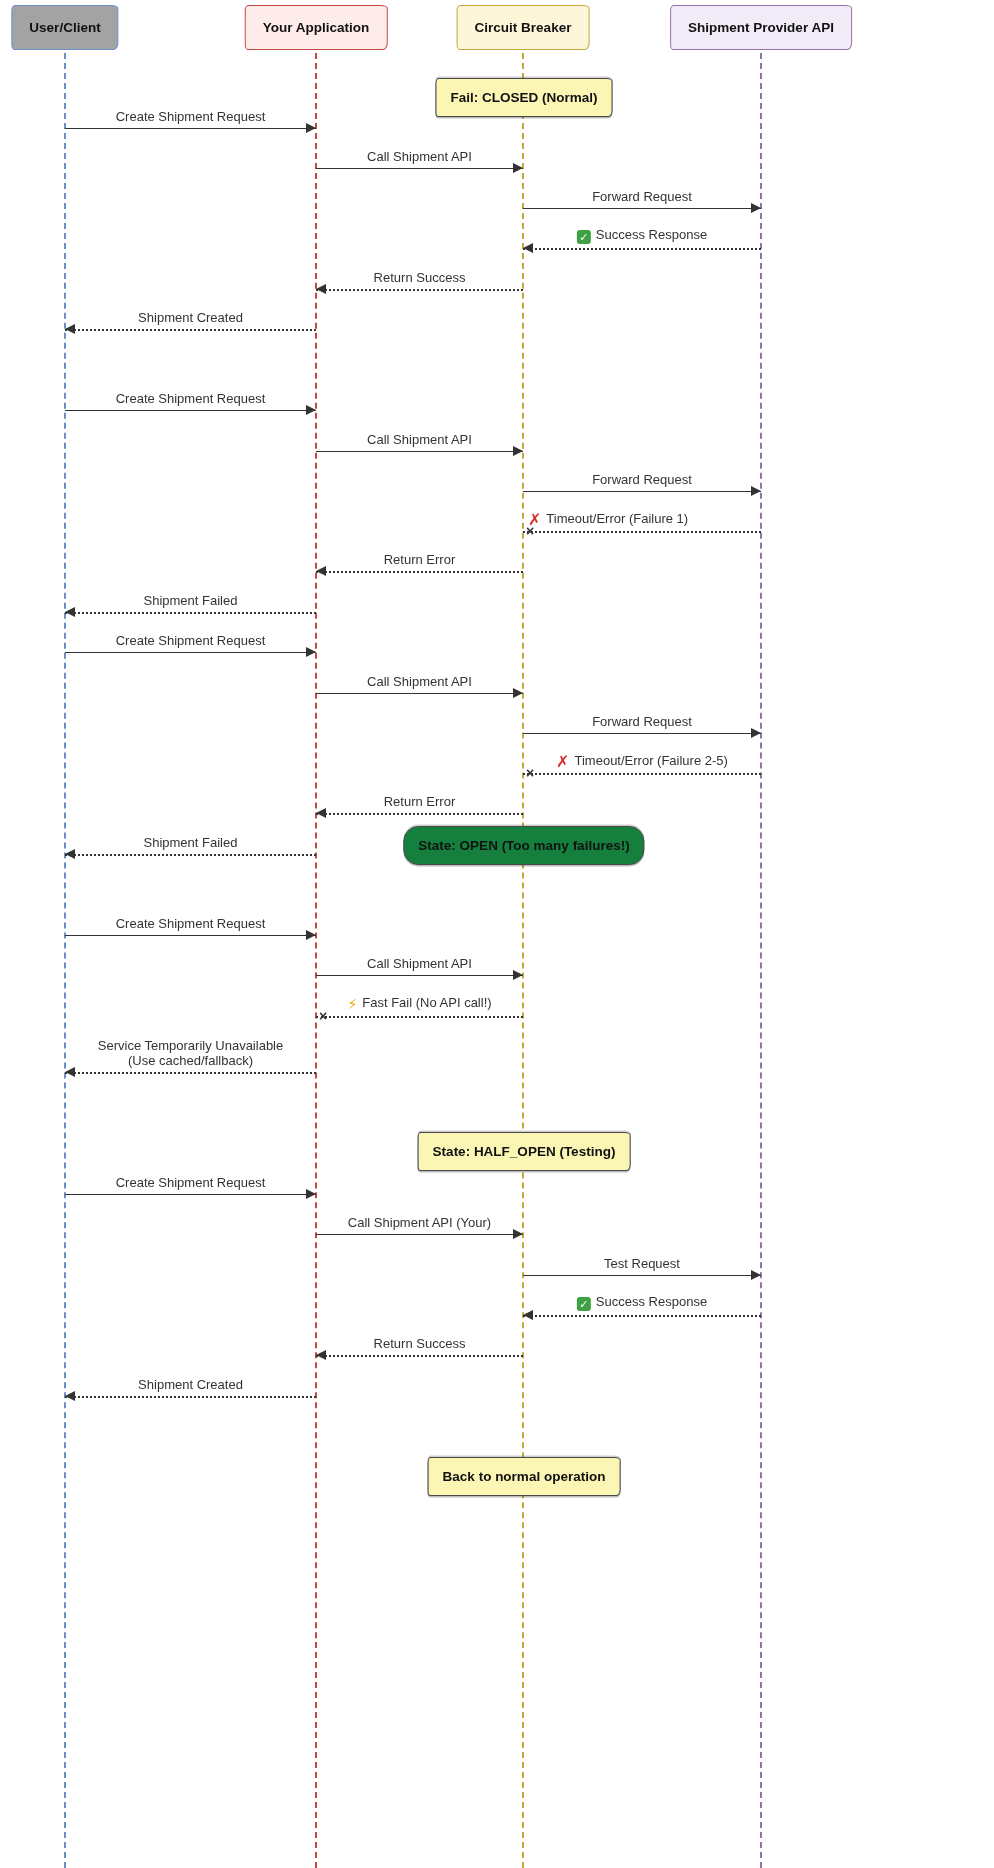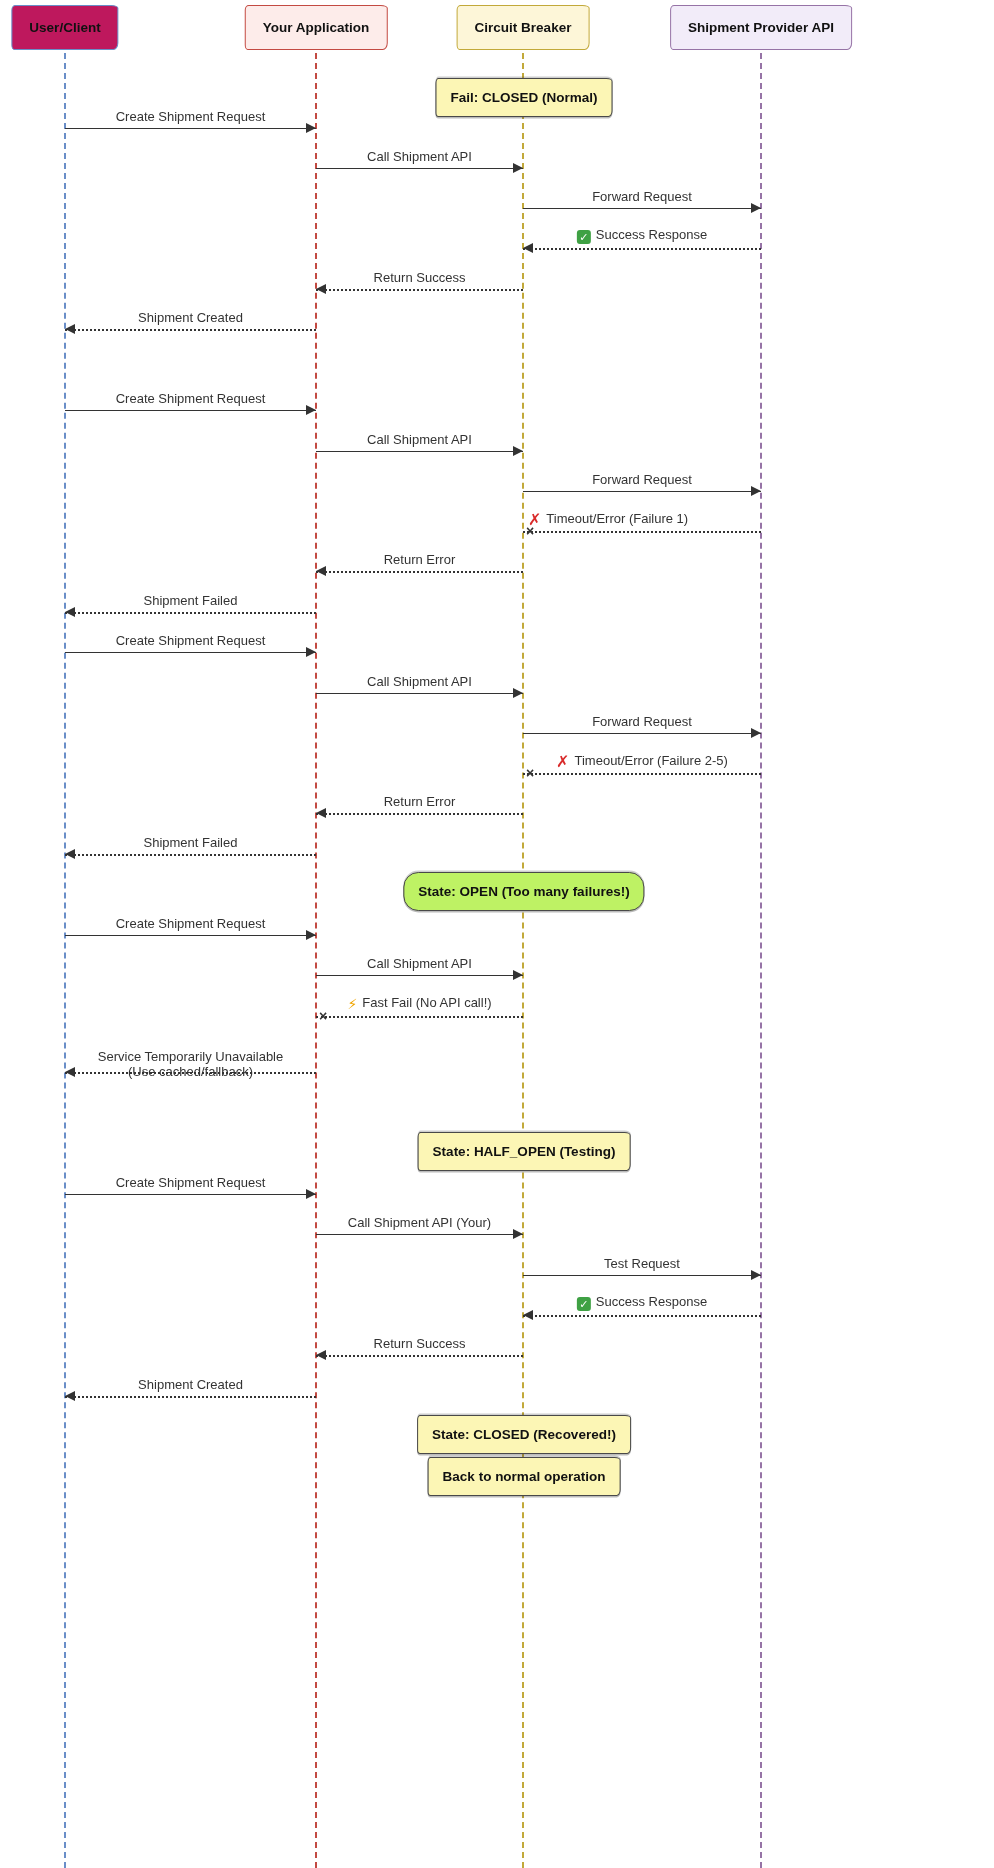--- a/index.html
+++ b/index.html
@@ -92,21 +92,21 @@
   .msg-icon.bolt  { font-size: 14px; }
 </style>
 </head>
 <body>
 
 <div id="diagram">
     <div class="lifeline" style="left: 64px; top: 53px; height: 1815px; border-left: 2px dashed rgb(106, 142, 200);"></div>
     <div class="lifeline" style="left: 315px; top: 53px; height: 1815px; border-left: 2px dashed rgb(195, 74, 66);"></div>
     <div class="lifeline" style="left: 522px; top: 53px; height: 1815px; border-left: 2px dashed rgb(194, 169, 58);"></div>
     <div class="lifeline" style="left: 760px; top: 53px; height: 1815px; border-left: 2px dashed rgb(150, 115, 166);"></div>
-    <div class="participant" style="left: 65px; top: 5px; background: #be185d; border-color: rgb(106, 142, 200);">User/Client</div>
+    <div class="participant" style="left: 65px; top: 5px; background: #a3a3a3; border-color: rgb(106, 142, 200);">User/Client</div>
     <div class="participant" style="left: 316px; top: 5px; background: rgb(253, 236, 234); border-color: rgb(195, 74, 66);">Your Application</div>
     <div class="participant" style="left: 523px; top: 5px; background: rgb(253, 246, 216); border-color: rgb(194, 169, 58);">Circuit Breaker</div>
     <div class="participant" style="left: 761px; top: 5px; background: rgb(242, 236, 249); border-color: rgb(150, 115, 166);">Shipment Provider API</div>
     <div class="note" style="left: 524px; top: 78px; background: rgb(252, 246, 181); border-color: rgb(73, 73, 73);">Fail: CLOSED (Normal)</div>
     <div class="msg-line solid" style="left: 65px; width: 251px; top: 128px; border-top-color: rgb(51, 51, 51);"></div>
     <span class="arrowhead right" style="left: 306px; top: 123px; border-left-color: rgb(51, 51, 51);"></span>
     <div class="msg-label" style="left: 190.5px; top: 124px; color: rgb(51, 51, 51);"><span>Create Shipment Request</span></div>
     <div class="msg-line solid" style="left: 316px; width: 207px; top: 168px; border-top-color: rgb(51, 51, 51);"></div>
     <span class="arrowhead right" style="left: 513px; top: 163px; border-left-color: rgb(51, 51, 51);"></span>
     <div class="msg-label" style="left: 419.5px; top: 164px; color: rgb(51, 51, 51);"><span>Call Shipment API</span></div>
@@ -151,47 +151,46 @@
     <div class="msg-label" style="left: 642px; top: 729px; color: rgb(51, 51, 51);"><span>Forward Request</span></div>
     <div class="msg-line dotted" style="left: 523px; width: 238px; top: 773px; border-top-color: rgb(51, 51, 51);"></div>
     <span class="cross-end" style="left: 530px; top: 774px;">×</span>
     <div class="msg-label" style="left: 642px; top: 769px; color: rgb(51, 51, 51);"><span class="msg-icon cross" style="color: rgb(217, 43, 43);">✗</span><span>Timeout/Error (Failure 2-5)</span></div>
     <div class="msg-line dotted" style="left: 316px; width: 207px; top: 813px; border-top-color: rgb(51, 51, 51);"></div>
     <span class="arrowhead left" style="left: 316px; top: 808px; border-right-color: rgb(51, 51, 51);"></span>
     <div class="msg-label" style="left: 419.5px; top: 809px; color: rgb(51, 51, 51);"><span>Return Error</span></div>
     <div class="msg-line dotted" style="left: 65px; width: 251px; top: 854px; border-top-color: rgb(51, 51, 51);"></div>
     <span class="arrowhead left" style="left: 65px; top: 849px; border-right-color: rgb(51, 51, 51);"></span>
     <div class="msg-label" style="left: 190.5px; top: 850px; color: rgb(51, 51, 51);"><span>Shipment Failed</span></div>
-    <div class="note" style="left: 524px; top: 872px; background: #bef264; border-color: rgb(73, 73, 73); border-radius: 15px;">State: OPEN (Too many failures!)</div>
+    <div class="note" style="left: 524px; top: 826px; background: #15803d; border-color: rgb(73, 73, 73); border-radius: 15px;">State: OPEN (Too many failures!)</div>
     <div class="msg-line solid" style="left: 65px; width: 251px; top: 935px; border-top-color: rgb(51, 51, 51);"></div>
     <span class="arrowhead right" style="left: 306px; top: 930px; border-left-color: rgb(51, 51, 51);"></span>
     <div class="msg-label" style="left: 190.5px; top: 931px; color: rgb(51, 51, 51);"><span>Create Shipment Request</span></div>
     <div class="msg-line solid" style="left: 316px; width: 207px; top: 975px; border-top-color: rgb(51, 51, 51);"></div>
     <span class="arrowhead right" style="left: 513px; top: 970px; border-left-color: rgb(51, 51, 51);"></span>
     <div class="msg-label" style="left: 419.5px; top: 971px; color: rgb(51, 51, 51);"><span>Call Shipment API</span></div>
     <div class="msg-line dotted" style="left: 316px; width: 207px; top: 1016px; border-top-color: rgb(51, 51, 51);"></div>
     <span class="cross-end" style="left: 323px; top: 1017px;">×</span>
     <div class="msg-label" style="left: 419.5px; top: 1012px; color: rgb(51, 51, 51);"><span class="msg-icon bolt" style="color: rgb(240, 165, 0);">⚡</span><span>Fast Fail (No API call!)</span></div>
     <div class="msg-line dotted" style="left: 65px; width: 251px; top: 1072px; border-top-color: rgb(51, 51, 51);"></div>
     <span class="arrowhead left" style="left: 65px; top: 1067px; border-right-color: rgb(51, 51, 51);"></span>
-    <div class="msg-label" style="left: 190.5px; top: 1068px; color: rgb(51, 51, 51); margin-top: 11px;"><span>Service Temporarily Unavailable</span><span class="msg-text2">(Use cached/fallback)</span></div>
+    <div class="msg-label" style="left: 190.5px; top: 1068px; color: rgb(51, 51, 51);"><span>Service Temporarily Unavailable</span><span class="msg-text2">(Use cached/fallback)</span></div>
     <div class="note" style="left: 524px; top: 1132px; background: rgb(252, 246, 181); border-color: rgb(73, 73, 73);">State: HALF_OPEN (Testing)</div>
     <div class="msg-line solid" style="left: 65px; width: 251px; top: 1194px; border-top-color: rgb(51, 51, 51);"></div>
     <span class="arrowhead right" style="left: 306px; top: 1189px; border-left-color: rgb(51, 51, 51);"></span>
     <div class="msg-label" style="left: 190.5px; top: 1190px; color: rgb(51, 51, 51);"><span>Create Shipment Request</span></div>
     <div class="msg-line solid" style="left: 316px; width: 207px; top: 1234px; border-top-color: rgb(51, 51, 51);"></div>
     <span class="arrowhead right" style="left: 513px; top: 1229px; border-left-color: rgb(51, 51, 51);"></span>
     <div class="msg-label" style="left: 419.5px; top: 1230px; color: rgb(51, 51, 51);"><span>Call Shipment API (Your)</span></div>
     <div class="msg-line solid" style="left: 523px; width: 238px; top: 1275px; border-top-color: rgb(51, 51, 51);"></div>
     <span class="arrowhead right" style="left: 751px; top: 1270px; border-left-color: rgb(51, 51, 51);"></span>
     <div class="msg-label" style="left: 642px; top: 1271px; color: rgb(51, 51, 51);"><span>Test Request</span></div>
     <div class="msg-line dotted" style="left: 523px; width: 238px; top: 1315px; border-top-color: rgb(51, 51, 51);"></div>
     <span class="arrowhead left" style="left: 523px; top: 1310px; border-right-color: rgb(51, 51, 51);"></span>
     <div class="msg-label" style="left: 642px; top: 1311px; color: rgb(51, 51, 51);"><span class="msg-icon check" style="background: rgb(63, 161, 68);">✓</span><span>Success Response</span></div>
     <div class="msg-line dotted" style="left: 316px; width: 207px; top: 1355px; border-top-color: rgb(51, 51, 51);"></div>
     <span class="arrowhead left" style="left: 316px; top: 1350px; border-right-color: rgb(51, 51, 51);"></span>
     <div class="msg-label" style="left: 419.5px; top: 1351px; color: rgb(51, 51, 51);"><span>Return Success</span></div>
     <div class="msg-line dotted" style="left: 65px; width: 251px; top: 1396px; border-top-color: rgb(51, 51, 51);"></div>
     <span class="arrowhead left" style="left: 65px; top: 1391px; border-right-color: rgb(51, 51, 51);"></span>
     <div class="msg-label" style="left: 190.5px; top: 1392px; color: rgb(51, 51, 51);"><span>Shipment Created</span></div>
-    <div class="note" style="left: 524px; top: 1415px; background: rgb(252, 246, 181); border-color: rgb(73, 73, 73);">State: CLOSED (Recovered!)</div>
     <div class="note" style="left: 524px; top: 1457px; background: rgb(252, 246, 181); border-color: rgb(73, 73, 73);">Back to normal operation</div>
   </div>
 
 </body></html>

